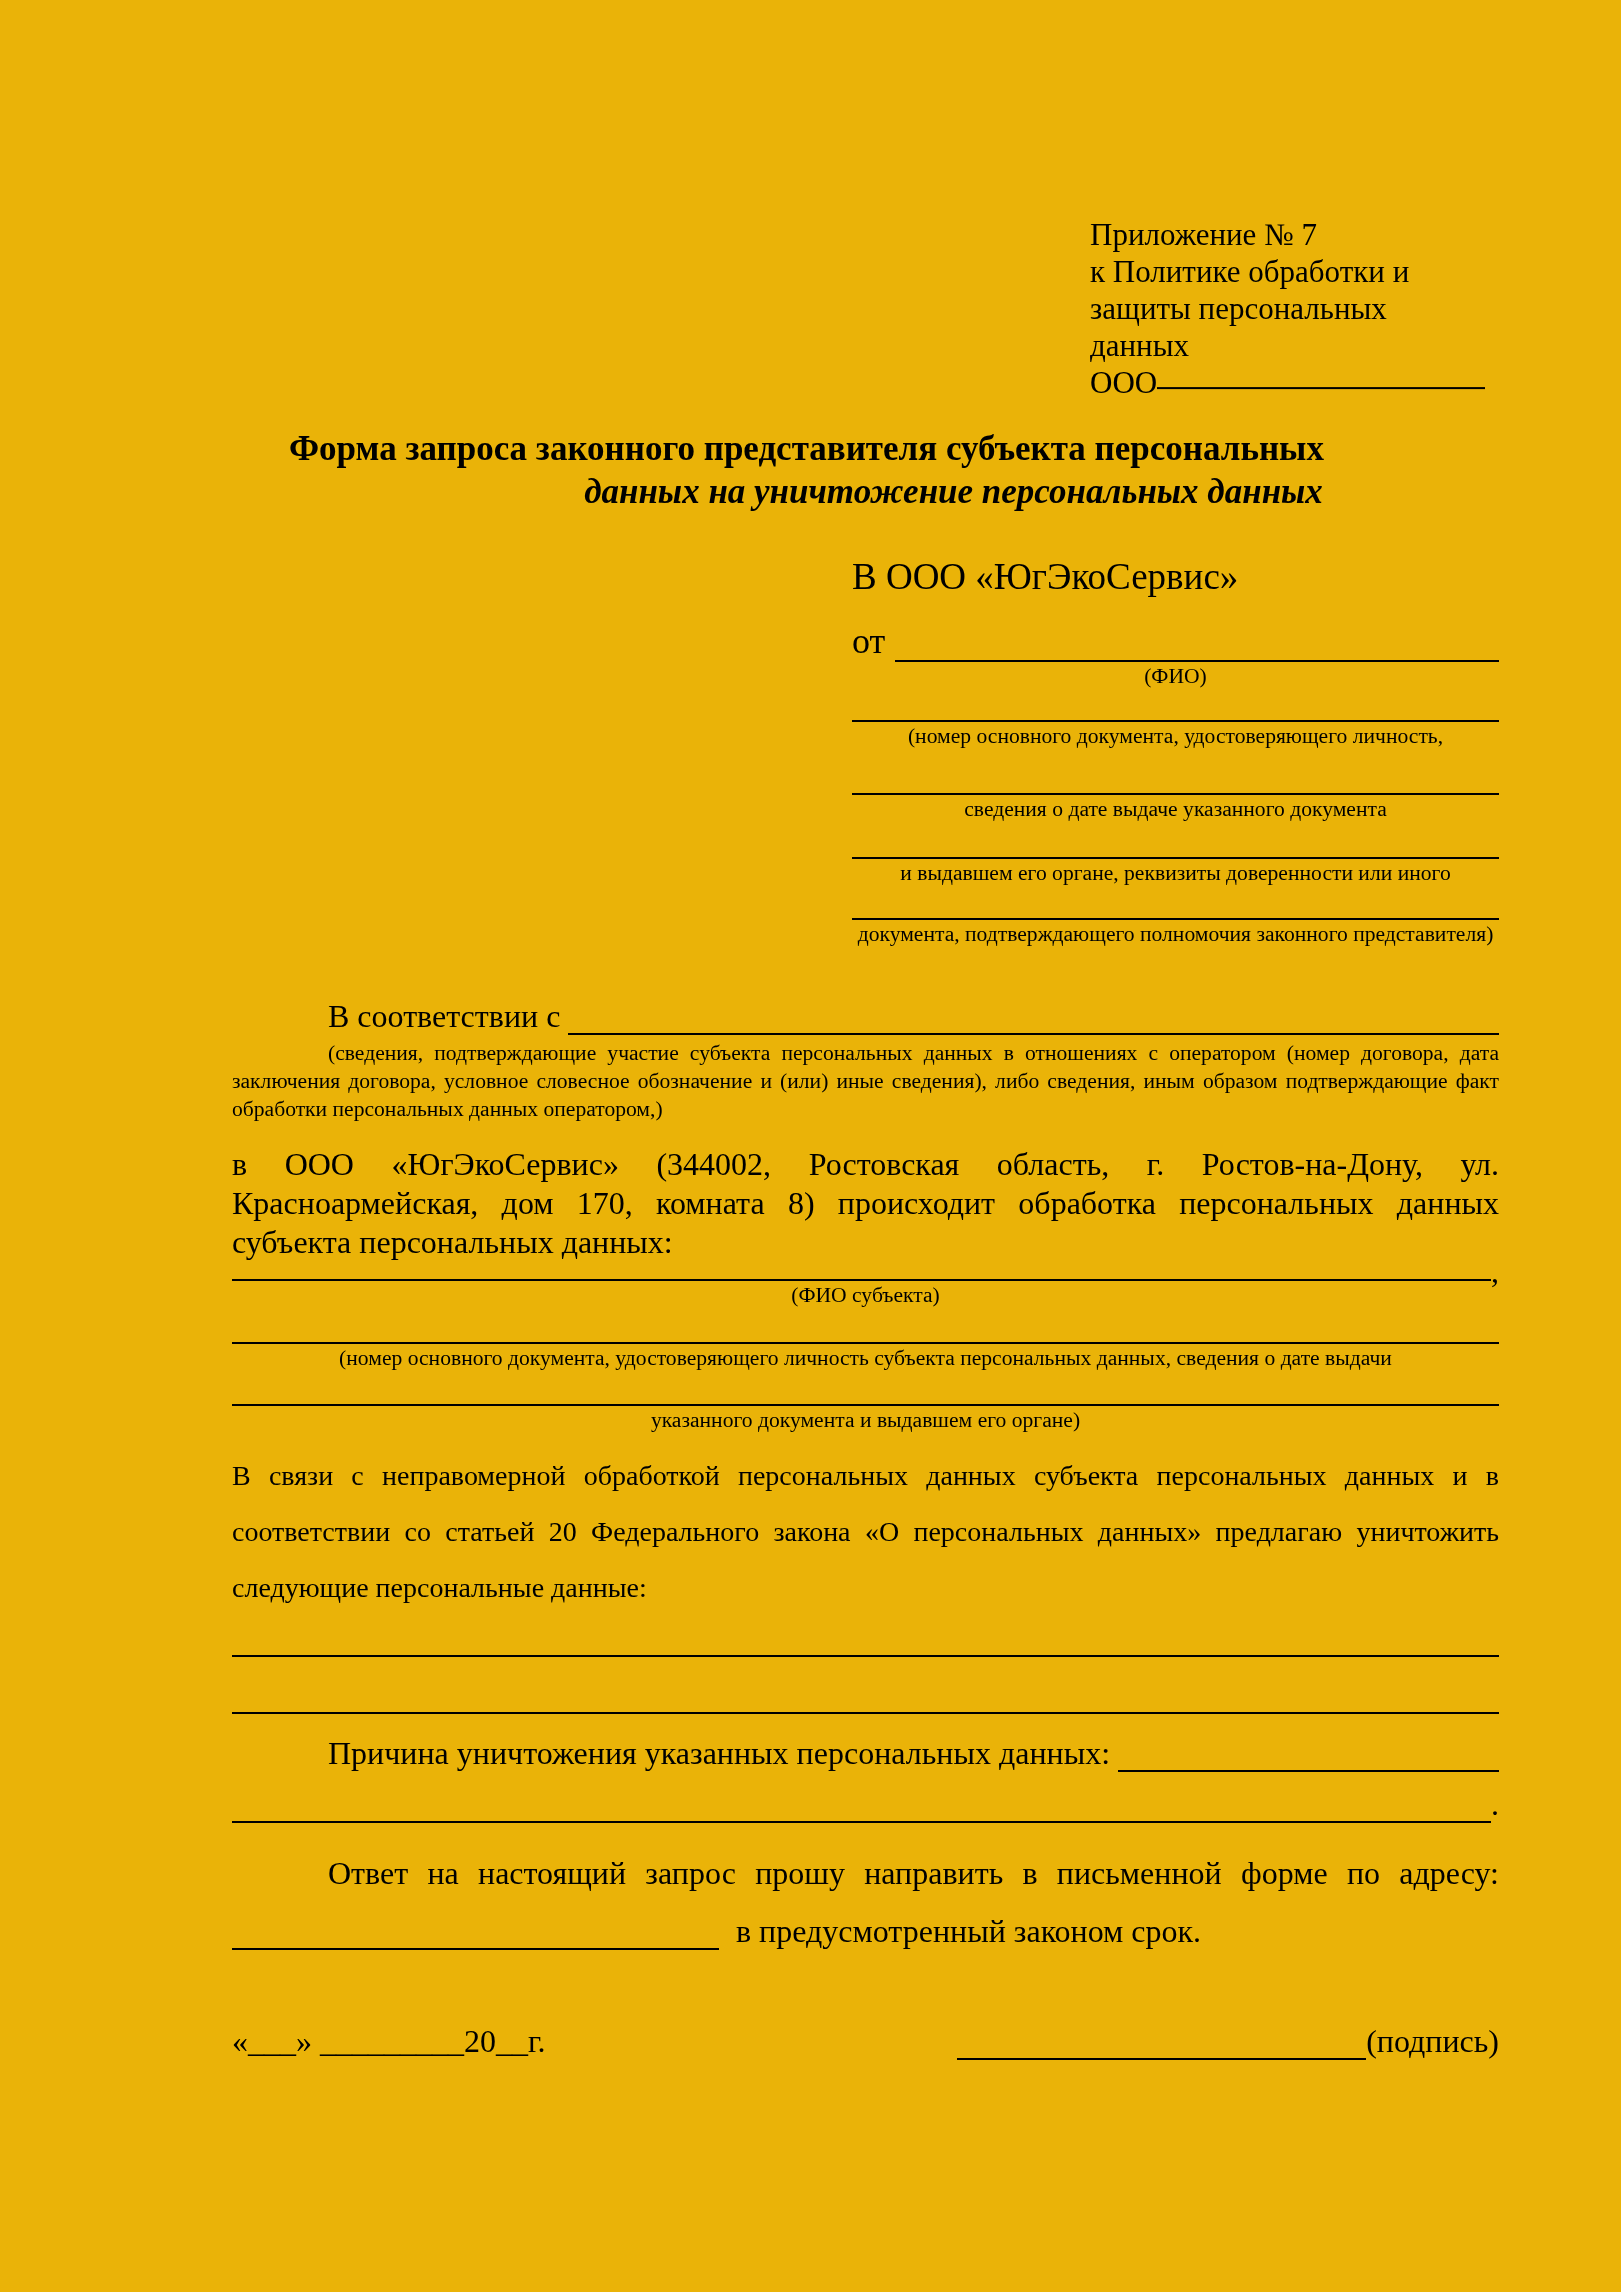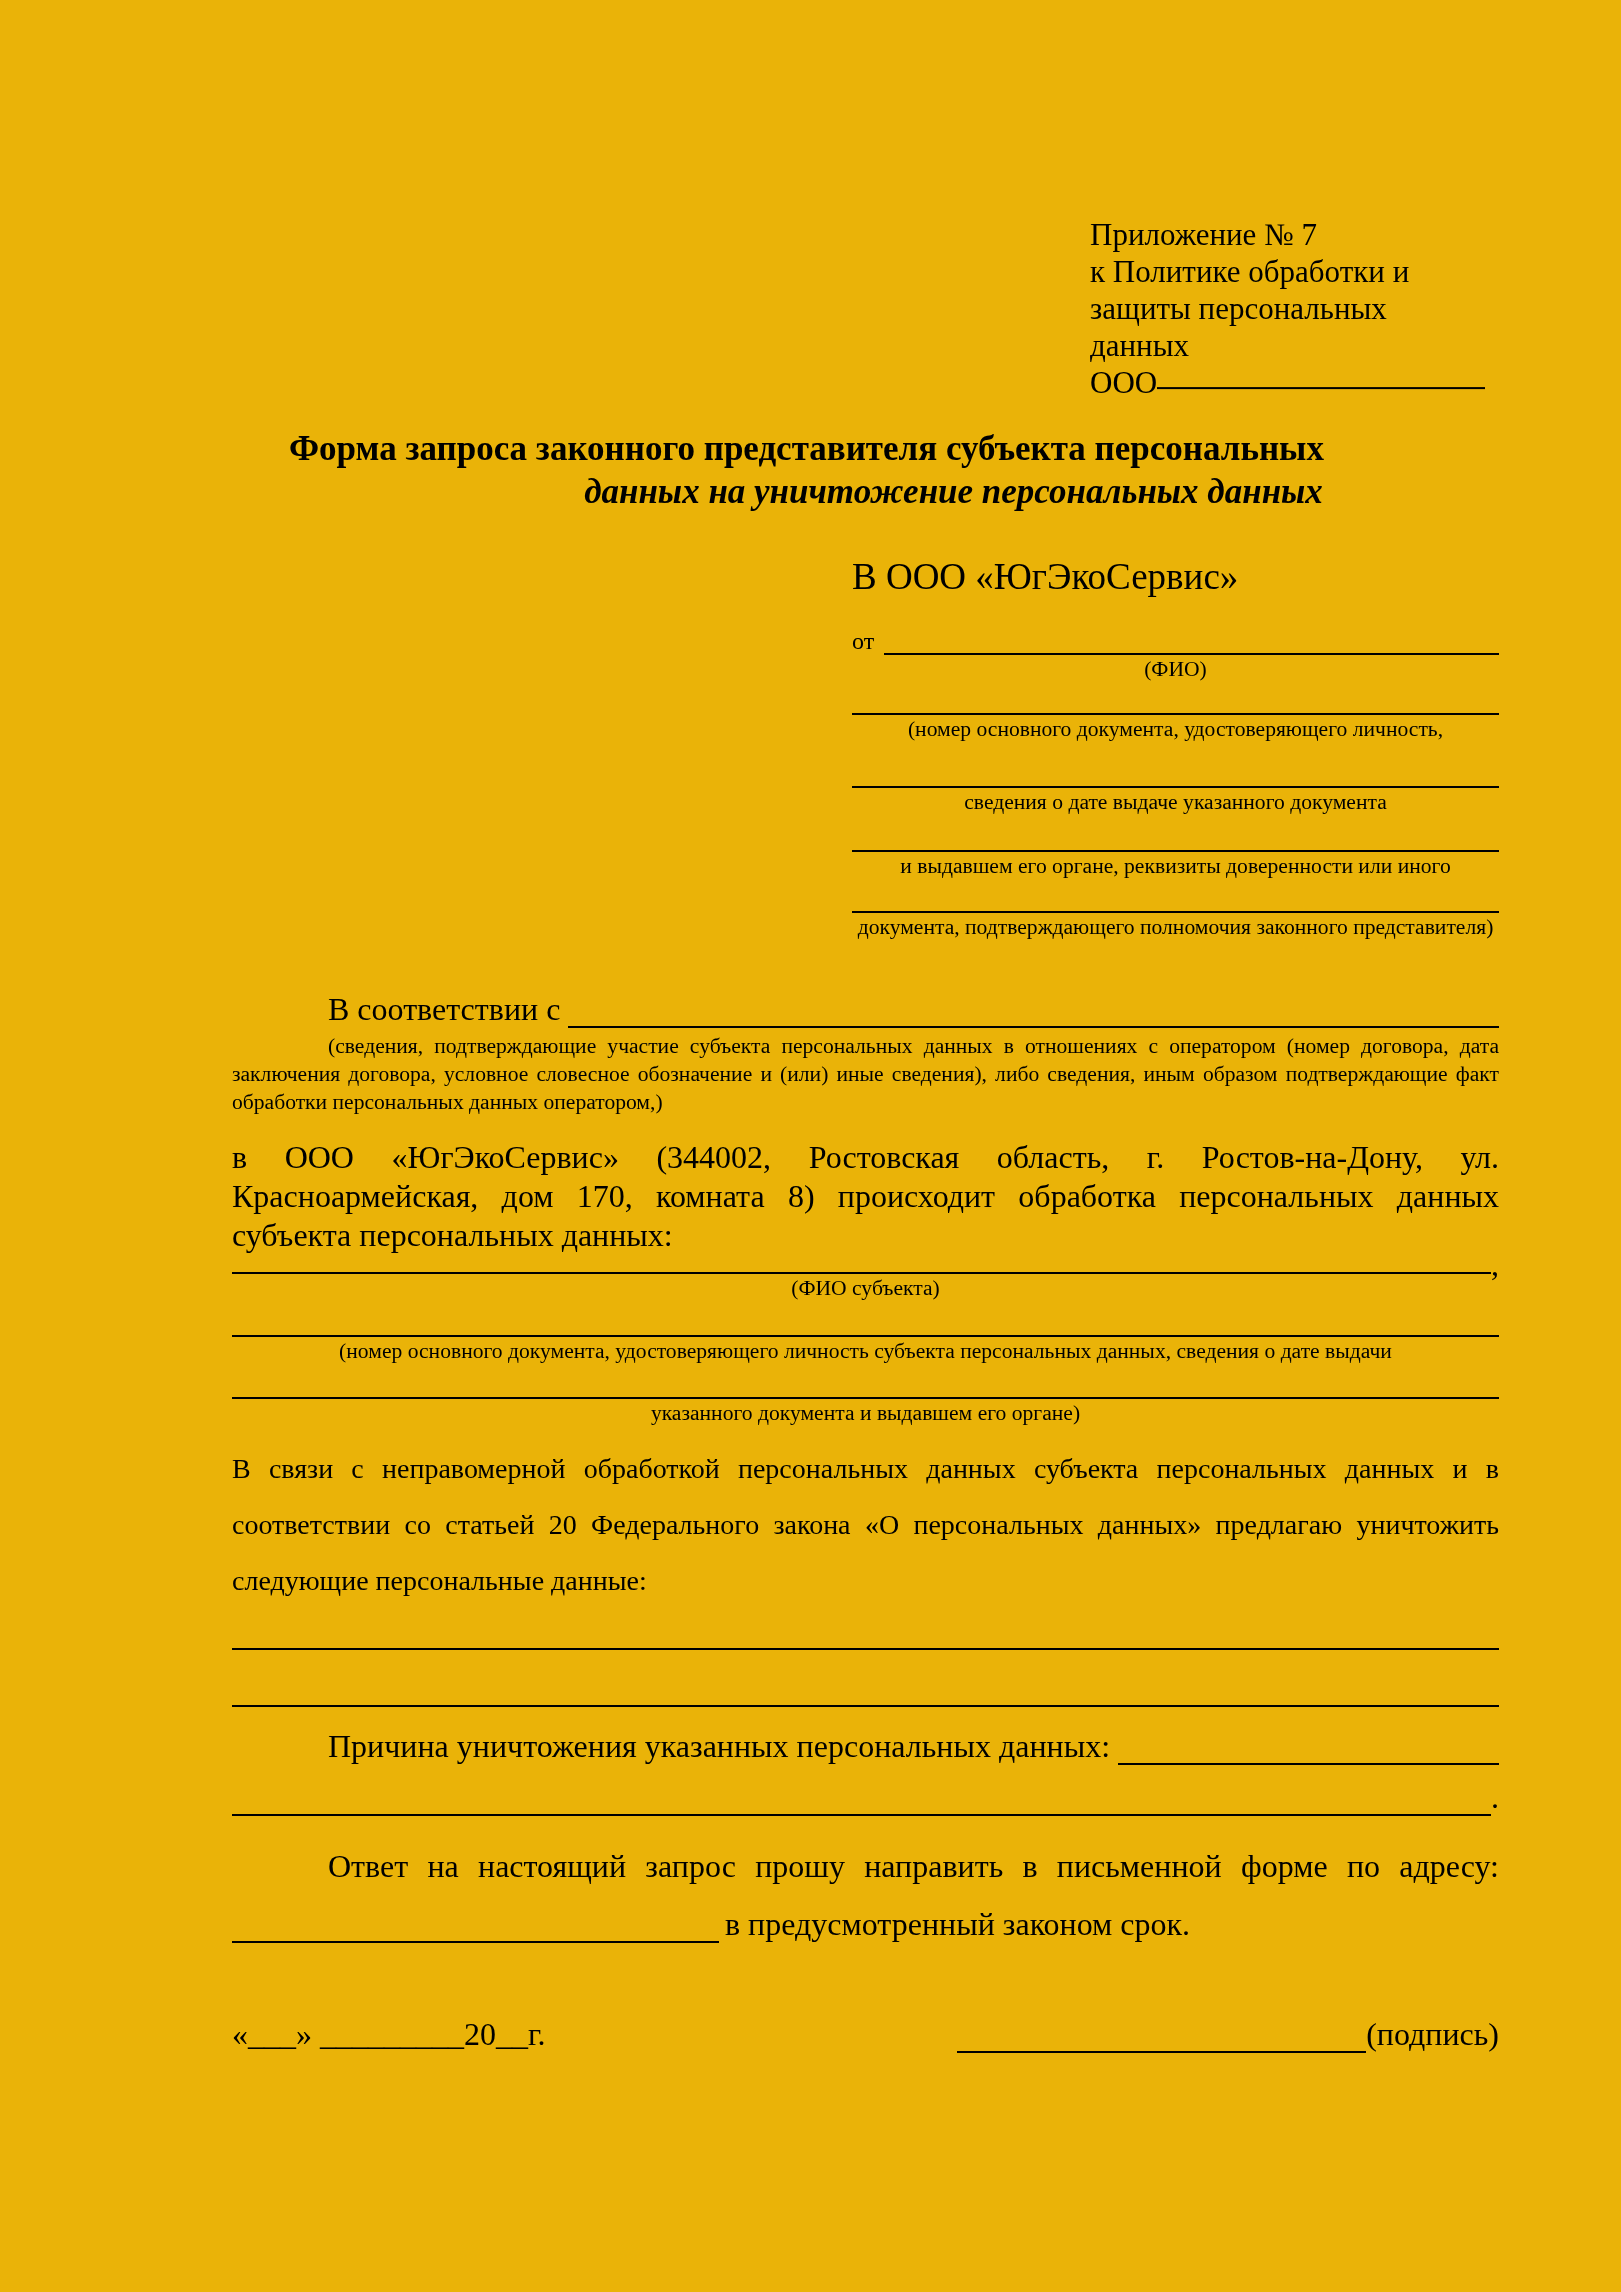--- a/index.html
+++ b/index.html
@@ -20,21 +20,21 @@
   .appendix{margin-left:858px;width:395px;font-size:31px;line-height:37px;}
   .appendix .row{align-items:baseline;}
   .appendix .fill{border-bottom-width:2px;transform:translateY(-3.9px);}
   
   .title{margin-top:25.5px;font-size:35px;font-weight:bold;line-height:43px;}
   .title .t1{text-align:center;margin-right:118px;}
   .title .t2{text-align:center;margin-left:176px;font-style:italic;}
   
   .addr{margin-top:41px;margin-left:620px;width:647px;}
   .addr .org{font-size:37px;line-height:45px;}
-  .addr .from{margin-top:15px;height:41px;font-size:24px;}
+  .addr .from{margin-top:22px;height:41px;font-size:36px;}
   .addr .from span:first-child{margin-right:9.8px;}
   .cap{font-size:21.6px;line-height:25.5px;text-align:center;margin-top:2px;}
   .blank{border-bottom:2.9px solid #000;}
   .h32{height:31px}.h44{height:43px}.h36{height:35px}.h40{height:39px}
   .h56{height:55px}.h34{height:33px}
   
   .bodytxt{font-size:32px;}
   .indent{display:inline-block;width:96px;}
   .according{margin-top:47px;height:41px;font-size:32px;}
   .according .pre{white-space:nowrap;margin-right:7.8px;}
@@ -42,21 +42,21 @@
   .oper{margin-top:22px;font-size:32px;line-height:39px;text-align:justify;}
   .fio-row{height:19.6px;font-size:32px;}
   .fio-row .suffix{line-height:19.6px;}
   .demand{margin-top:13.7px;font-size:28px;line-height:56px;text-align:justify;}
   .reason{margin-top:15.7px;height:43px;font-size:32px;}
   .reason .pre{white-space:nowrap;margin-right:7.8px;}
   .reason-line{height:51px;font-size:32px;}
   .response{margin-top:31px;font-size:32px;line-height:39px;text-align:justify;text-align-last:justify;text-indent:96px;}
   .address-row{margin-top:13.7px;height:43px;font-size:32px;}
   .address-row .fill{flex:0 0 487px;}
-  .address-row .suffix{margin-left:6px;}
+  .address-row .suffix{margin-left:17px;}
   .footer{margin-top:71px;height:39px;font-size:32px;}
   .footer .date{white-space:nowrap;}
   .footer .spacer{flex:1;border:none;}
   .footer .sig-fill{flex:0 0 409px;border-bottom:2.9px solid #000;}
 </style>
 </head>
 <body>
 
 <div class="page">
 

